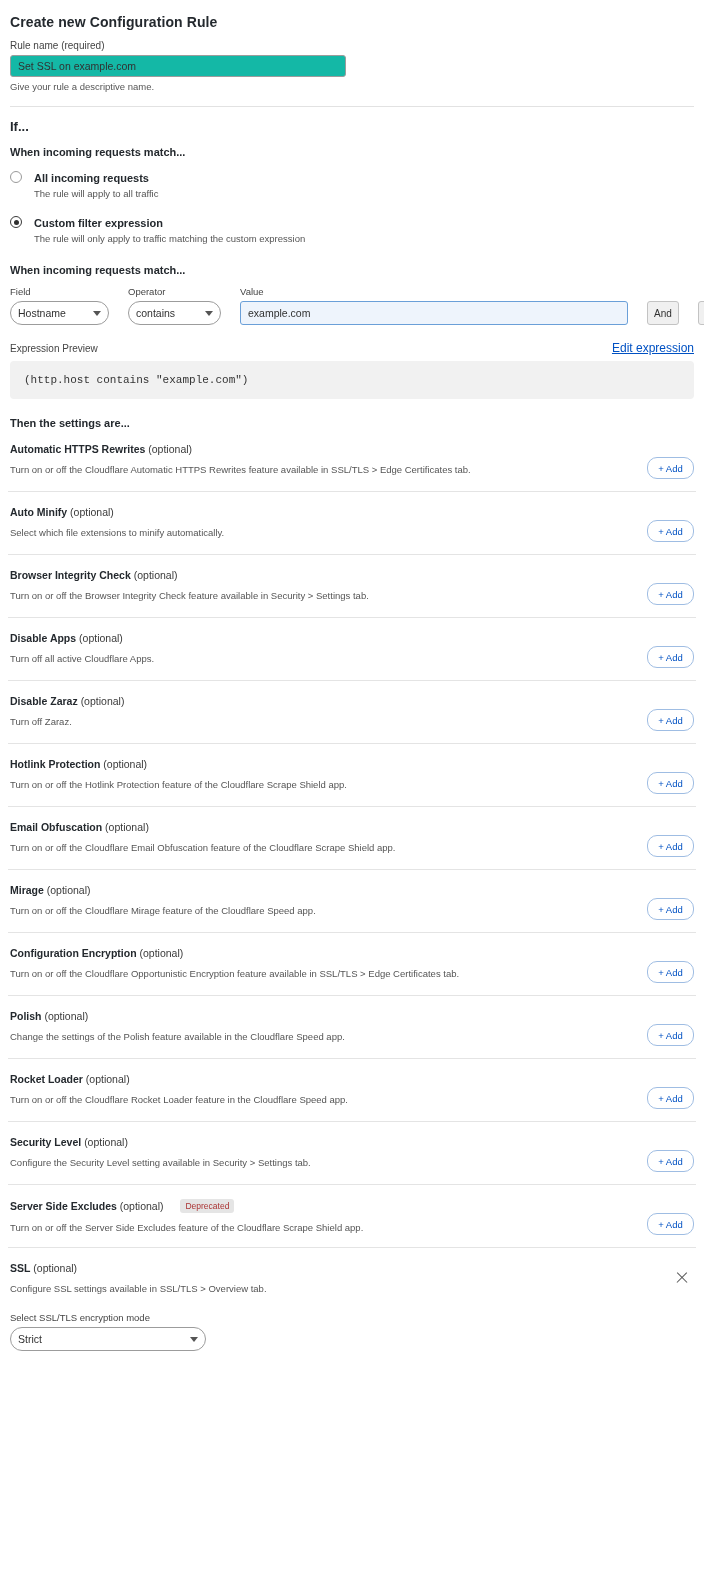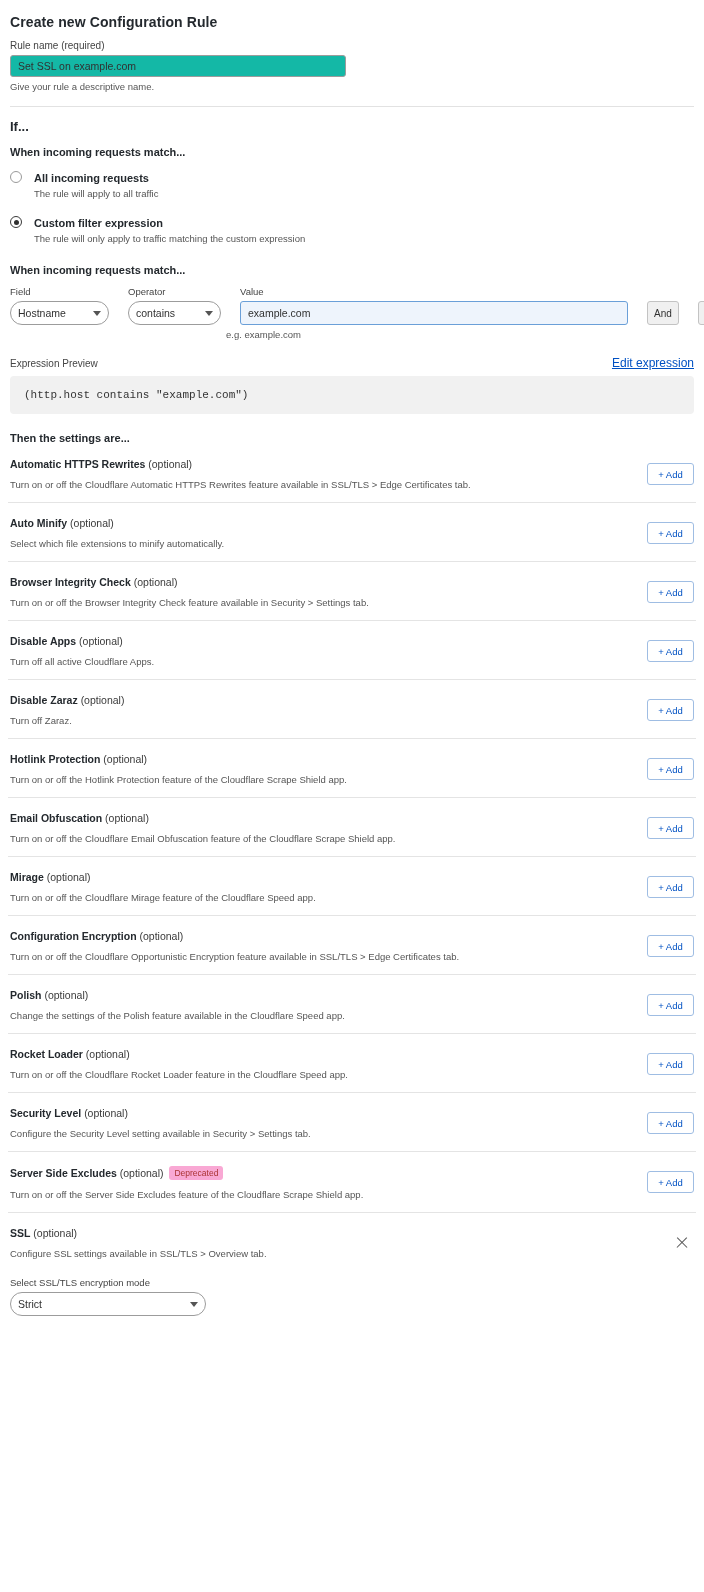--- a/index.html
+++ b/index.html
@@ -204,44 +204,44 @@
   .setting-row:first-of-type { border-top: 1px solid #e4e4e4; margin-top: 12px; }
   .setting-left { max-width: 600px; }
   .setting-name {
     font-size: 10.5px;
     color: #24292e;
   }
   .setting-name b { font-weight: bold; }
   .setting-name .opt { font-weight: normal; color: #3a3a3a; }
   .badge-deprecated {
     display: inline-block;
-    background: #f9a8d4;
+    background: #e5e5e5;
     color: #a33;
     font-size: 8.5px;
     border-radius: 3px;
     padding: 2px 5px;
-    margin-left: 3px;
+    margin-left: 14px;
     vertical-align: 1px;
   }
   .setting-desc {
     font-size: 9.5px;
     color: #555;
     margin-top: 9px;
   }
   .add-btn {
     width: 47px; height: 22px;
     border: 1px solid #9fbde3;
-    border-radius: 3px;
+    border-radius: 10px;
     background: #fff;
     color: #0051c3;
     font-size: 9.5px;
     cursor: pointer;
     font-family: "Liberation Sans", sans-serif;
     flex: 0 0 auto;
-    margin-top: 5px;
+    margin-top: 14px;
   }
   .close-x {
     width: 16px; height: 16px;
     position: relative;
     cursor: pointer;
     flex: 0 0 auto;
     margin-top: 8px;
     margin-right: 4px;
   }
   .close-x::before, .close-x::after {
@@ -319,21 +319,20 @@
         <span class="caret"></span>
       </div>
     </div>
     <div class="fcol">
       <div class="fcol-label">Value</div>
       <input class="value-input" value="example.com" style="">
     </div>
     <button class="andor-btn">And</button>
     <button class="andor-btn">Or</button>
   </div>
-  <div class="value-hint">e.g. example.com</div>
 
   <div class="preview-head">
     <span class="ph-label">Expression Preview</span>
     <span class="ph-link">Edit expression</span>
   </div>
   <div class="preview-box">(http.host contains "example.com")</div>
 
   <div class="then-title">Then the settings are...</div>
 
   <div class="setting-row">

